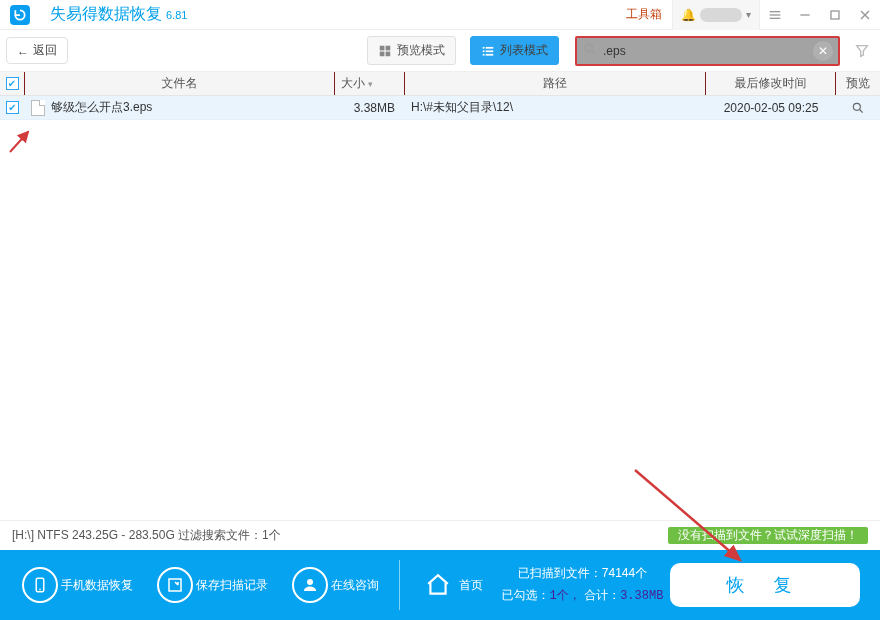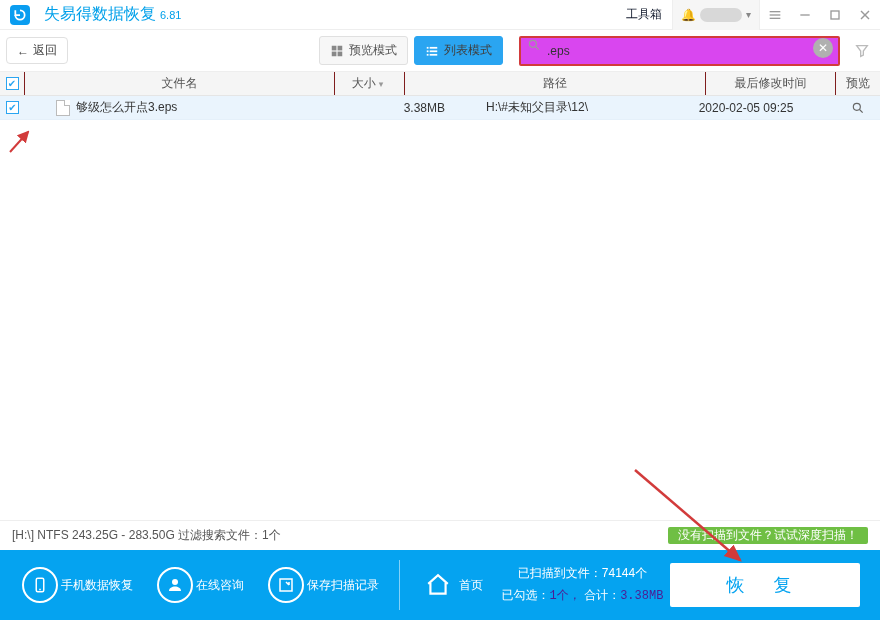--- a/index.html
+++ b/index.html
@@ -1,63 +1,63 @@
 <!DOCTYPE html>
 <html><head>
 <meta charset="utf-8">
 <style>
   * { box-sizing: border-box; margin: 0; padding: 0; }
   body { font-family: "Microsoft YaHei", Arial, sans-serif; font-size: 12px; color: #333; width: 880px; height: 620px; background: #fff; overflow: hidden; position: relative; }
   .titlebar { height: 30px; display: flex; align-items: center; background: #fff; border-bottom: 1px solid #eee; }
   .logo-img { width: 20px; height: 20px; margin-left: 10px; background:#0a9df0; border-radius:4px; display:flex; align-items:center; justify-content:center; color:#fff; font-size:14px;}
-  .app-title { color: #00a0ea; font-size: 16px; margin-left: 14px; font-weight: 500;}
+  .app-title { color: #00a0ea; font-size: 16px; margin-left: 20px; font-weight: 500;}
   .app-ver { color: #00a0ea; font-size: 11px; margin-left: 4px; }
   .titlebar-spacer { flex: 1; }
-  .toolbox { font-size: 12px; color: #0f172a; margin-right: 10px; }
+  .toolbox { font-size: 12px; color: #c2410c; margin-right: 10px; }
   .user-area { display:flex; align-items:center; background:#f6f6f6; height:30px; padding:0 8px; border-left:1px solid #eee; border-right:1px solid #eee;}
   .win-btns { display: flex; align-items: center;}
   .win-btn { width: 30px; height: 30px; display:flex; align-items:center; justify-content:center; color:#888; }
   .win-btn svg { width:16px; height:16px; }
   .toolbar { height: 42px; display:flex; align-items: center; padding: 0 6px; background:#fff; border-bottom:1px solid #eee; position: relative;}
   .back-btn { background:#fff; border:1px solid #e0e0e0; border-radius:4px; padding:4px 10px; font-size:12px; color:#444; display:flex; align-items:center; gap:4px;}
   .mode-group { margin-left:auto; display:flex; align-items:center; gap:6px; }
-  .mode-btn { border:1px solid #e0e0e0; background:#f7f7f7; padding:5px 10px; font-size:12px; color:#555; display:flex; align-items:center; gap:5px; border-radius:3px;}
+  .mode-btn { border:1px solid #e0e0e0; background:#f7f7f7; padding:5px 10px; font-size:12px; color:#555; display:flex; align-items:center; gap:5px; border-radius:3px;margin-left:8px;}
   .mode-btn.active { background:#2aa5f1; color:#404040; border-color:#2aa5f1;}
   .mode-btn.active svg { color:#fff; }
-  .search-wrap { margin-left:10px; width:321px; height:30px; border:2px solid #d23b3b; position:relative; display:flex; background:#d946ef; border-radius:2px;}
+  .search-wrap { margin-left:10px; width:265px; height:30px; border:2px solid #d23b3b; position:relative; display:flex; align-items:center; background:#a3a3a3; border-radius:2px;}
   .search-icon { color:#9c9c9c; margin:0 6px;}
   .search-input { border:none; background:transparent; outline:none; flex:1; font-size:12px; color:#333;}
   .clear-btn { width:20px; height:20px; border-radius:50%; background:#b0b0b0; color:#fff; display:flex; align-items:center; justify-content:center; margin-right:5px; font-size:12px;}
   .filter-icon-wrap { width:24px; display:flex; align-items:center; justify-content:center; color:#bbb; margin-left:4px;}
   .table-header { height:24px; background:#f5f5f5; border-bottom:1px solid #e5e5e5; display:flex; align-items:center; font-size:12px; color:#555; }
   .th { border-right:1px solid #7f1d1d; height:100%; display:flex; align-items:center; padding:0 6px; }
   .th.center { justify-content:center; }
   .chk { width:13px; height:13px; border:1px solid #2aa5f1; background:#fff; display:inline-flex; align-items:center; justify-content:center; }
   .chk.checked::after{ content:"✔"; color:#2aa5f1; font-size:10px; line-height:1;}
   .col-chk { width:25px; justify-content:center; padding:0; }
   .col-name { width:310px; }
-  .col-size { width:70px; justify-content:center; padding-right:10px;}
+  .col-size { width:70px; justify-content:flex-start; padding-right:10px;}
   .col-path { flex:1; }
   .col-date { width:130px; justify-content:center; }
   .col-prev { width:44px; justify-content:center; border-right:none;}
-  .table-row { height:24px; display:flex; align-items:center; font-size:12px; background:#eaf4fd; border-bottom:1px solid #e5f0fa;gap:25px;}
+  .table-row { height:24px; display:flex; align-items:center; font-size:12px; background:#eaf4fd; border-bottom:1px solid #e5f0fa;}
   .cell { display:flex; align-items:center; height:100%; padding:0 6px;}
   .file-icon { width:14px; height:16px; border:1px solid #bbb; background:#fff; position:relative; margin-right:6px;}
   .file-icon::after{content:""; position:absolute; right:-1px; top:-1px; width:5px; height:5px; background:#fff; border-left:1px solid #bbb; border-bottom:1px solid #bbb;}
   .body-area { height: calc(620px - 30px - 42px - 24px - 24px - 30px - 70px); background:#fff; position:relative;}
   .red-arrow { position:absolute; left:6px; top:6px; }
   .status-line { height:30px; display:flex; align-items:center; padding:0 12px; font-size:12px; color:#555; border-top:1px solid #eee; justify-content:space-between;}
   .deep-scan { background:#6fbf44; color:#fff; padding:0 10px; border-radius:2px; font-size:12px;}
   .footer { height:70px; background:#05a3f0; display:flex; align-items:center; color:#fff; font-size:12px; padding:0 10px; position:relative;}
   .fbtn { display:flex; flex-direction:row; align-items:center; justify-content:center; margin:0 12px; gap:3px;}
   .ficon { width:36px; height:36px; border:2px solid #fff; border-radius:50%; display:flex; align-items:center; justify-content:center;}
   .divider { width:1px; height:50px; background:rgba(255,255,255,0.5); margin:0 8px;}
   .footer-info { flex:1; text-align:center; line-height:1.8;}
   .footer-info .hi { color:#4c1d95;font-family:Liberation Mono, monospace; }
-  .recover-btn { width:190px; height:44px; background:#fff; color:#05a3f0; font-size:18px; letter-spacing:12px; display:flex; align-items:center; justify-content:center; border-radius:2px; margin-right:10px;}
+  .recover-btn { width:190px; height:44px; background:#fff; color:#05a3f0; font-size:18px; letter-spacing:12px; display:flex; align-items:center; justify-content:center; border-radius:10px; margin-right:10px;}
 </style>
 </head>
 <body>
 
 <div class="titlebar">
   <div class="logo-img">
     <svg viewBox="0 0 24 24" width="14" height="14" fill="none" stroke="#fff" stroke-width="3">
         <path d="M4 12a8 8 0 1 0 8-8"></path>
         <path d="M4 4v8h8"></path>
       </svg>
@@ -196,35 +196,35 @@
     <div class="ficon">
         <svg width="18" height="18" viewBox="0 0 24 24" fill="none" stroke="#fff" stroke-width="2">
           <rect x="7" y="3" width="10" height="18" rx="2"></rect>
           <line x1="11" y1="18" x2="13" y2="18"></line>
         </svg>
       </div>
     <span>手机数据恢复</span>
   </div>
   <div class="fbtn">
     <div class="ficon">
+        <svg width="18" height="18" viewBox="0 0 24 24" fill="none" stroke="#fff" stroke-width="2">
+          <rect x="4" y="4" width="16" height="16"></rect>
+          <path d="M12 8l4 4M16 8v4"></path>
+        </svg>
+      </div>
+    <span>保存扫描记录</span>
+  </div>
+  <div class="fbtn">
+    <div class="ficon">
         <svg width="18" height="18" viewBox="0 0 24 24" fill="#fff">
           <circle cx="12" cy="8" r="4"></circle>
           <path d="M4 20c0-4 4-6 8-6s8 2 8 6z"></path>
         </svg>
       </div>
     <span>在线咨询</span>
-  </div>
-  <div class="fbtn">
-    <div class="ficon">
-        <svg width="18" height="18" viewBox="0 0 24 24" fill="none" stroke="#fff" stroke-width="2">
-          <rect x="4" y="4" width="16" height="16"></rect>
-          <path d="M12 8l4 4M16 8v4"></path>
-        </svg>
-      </div>
-    <span>保存扫描记录</span>
   </div>
   <div class="divider"></div>
   <div class="fbtn">
     <div style="width:36px;height:36px;display:flex;align-items:center;justify-content:center;">
         <svg width="26" height="26" viewBox="0 0 24 24" fill="none" stroke="#fff" stroke-width="2">
           <path d="M3 11l9-8 9 8"></path>
           <path d="M5 10v10h14V10"></path>
         </svg>
       </div>
     <span>首页</span>

